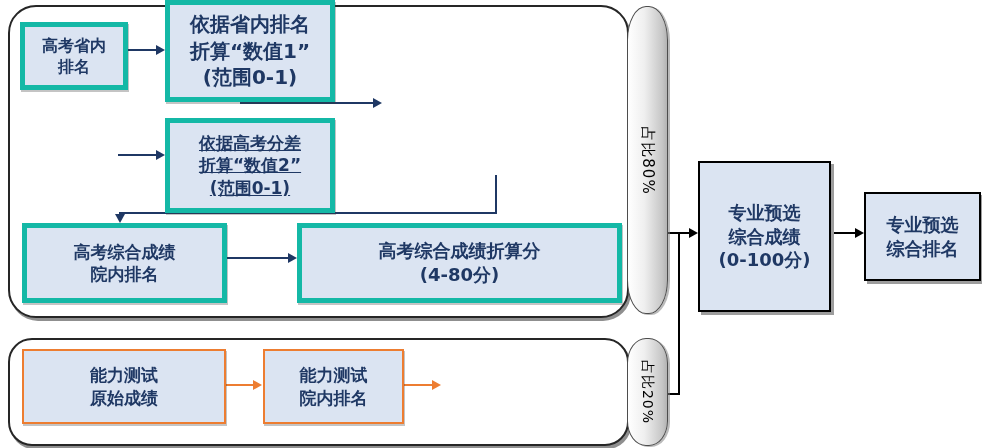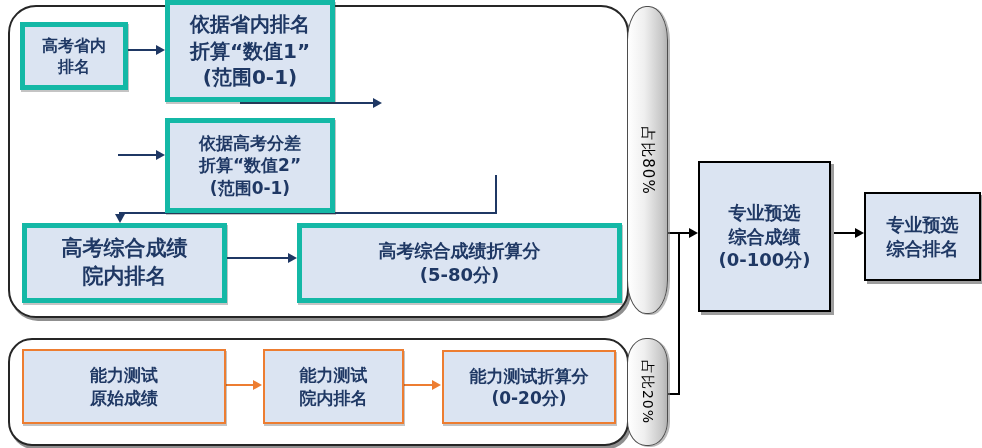--- a/index.html
+++ b/index.html
@@ -55,46 +55,44 @@
   </div>
 
   <div class="box b-navy" style="left:20px;top:22px;width:98px;height:58px;font-size:16px;">高考省内
 排名</div>
 
   <div class="box b-navy" style="left:165px;top:0;width:160px;height:92px;font-size:20px;">依据省内排名
 折算“数值1”
 (范围0-1)</div>
 
 
-  <div class="box b-navy" style="left:165px;top:118px;width:160px;height:85px;font-size:17px;">依据高考分差
+  <div class="box b-navy" style="left:165px;top:118px;width:160px;height:85px;font-size:17px;text-decoration:underline;">依据高考分差
 折算“数值2”
 (范围0-1)</div>
 
 
-  <div class="box b-navy" style="left:22px;top:223px;width:195px;height:70px;font-size:21px;">高考综合成绩
+  <div class="box b-navy" style="left:22px;top:223px;width:195px;height:70px;font-size:17px;">高考综合成绩
 院内排名</div>
 
   <div class="box b-navy" style="left:297px;top:223px;width:315px;height:70px;font-size:18px;">高考综合成绩折算分
-(5-80分)</div>
+(4-80分)</div>
 
   <div class="box b-black" style="left:698px;top:161px;width:129px;height:147px;font-size:18px;">专业预选
 综合成绩
 (0-100分)</div>
 
   <div class="box b-black" style="left:864px;top:192px;width:113px;height:85px;font-size:18px;">专业预选
 综合排名</div>
 
   <div class="box b-orange" style="left:22px;top:349px;width:200px;height:71px;font-size:17px;">能力测试
 原始成绩</div>
 
   <div class="box b-orange" style="left:263px;top:349px;width:137px;height:71px;font-size:17px;">能力测试
 院内排名</div>
 
-  <div class="box b-orange" style="left:442px;top:350px;width:170px;height:70px;font-size:17px;">能力测试折算分
-(0-20分)</div>
 
   <div class="hline navy-l" style="left:118px;top:49px;width:39px;height:2px;"></div>
   <div class="ah-r" style="left:156px;top:45px;"></div>
 
   <div class="hline navy-l" style="left:118px;top:154px;width:39px;height:2px;"></div>
   <div class="ah-r" style="left:156px;top:150px;"></div>
 
   <div class="vline navy-l" style="left:240px;top:100px;width:2px;height:4px;"></div>
   <div class="hline navy-l" style="left:240px;top:102px;width:134px;height:2px;"></div>
   <div class="ah-r" style="left:373px;top:98px;"></div>

